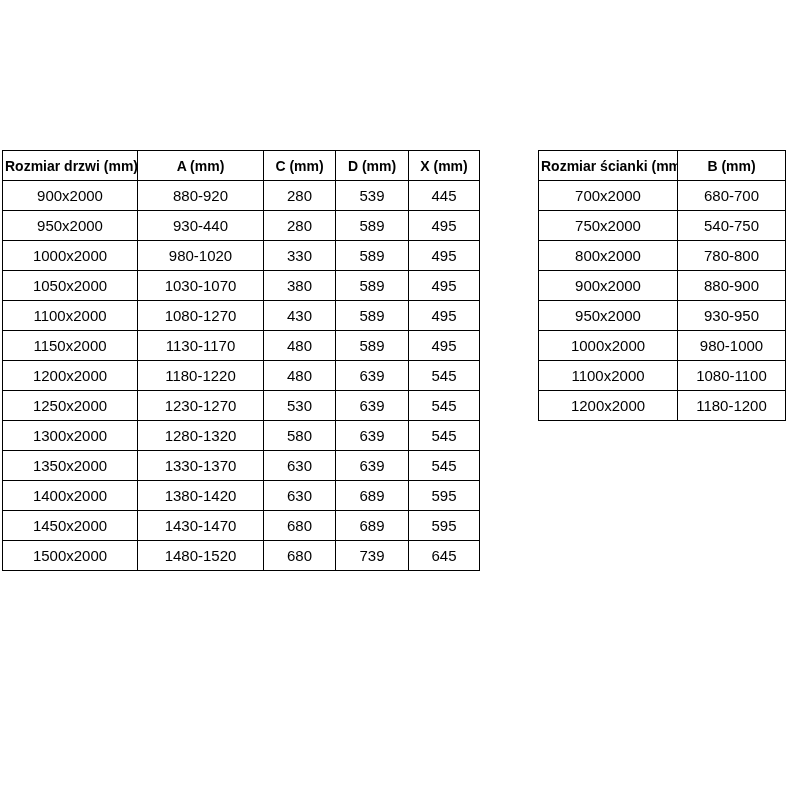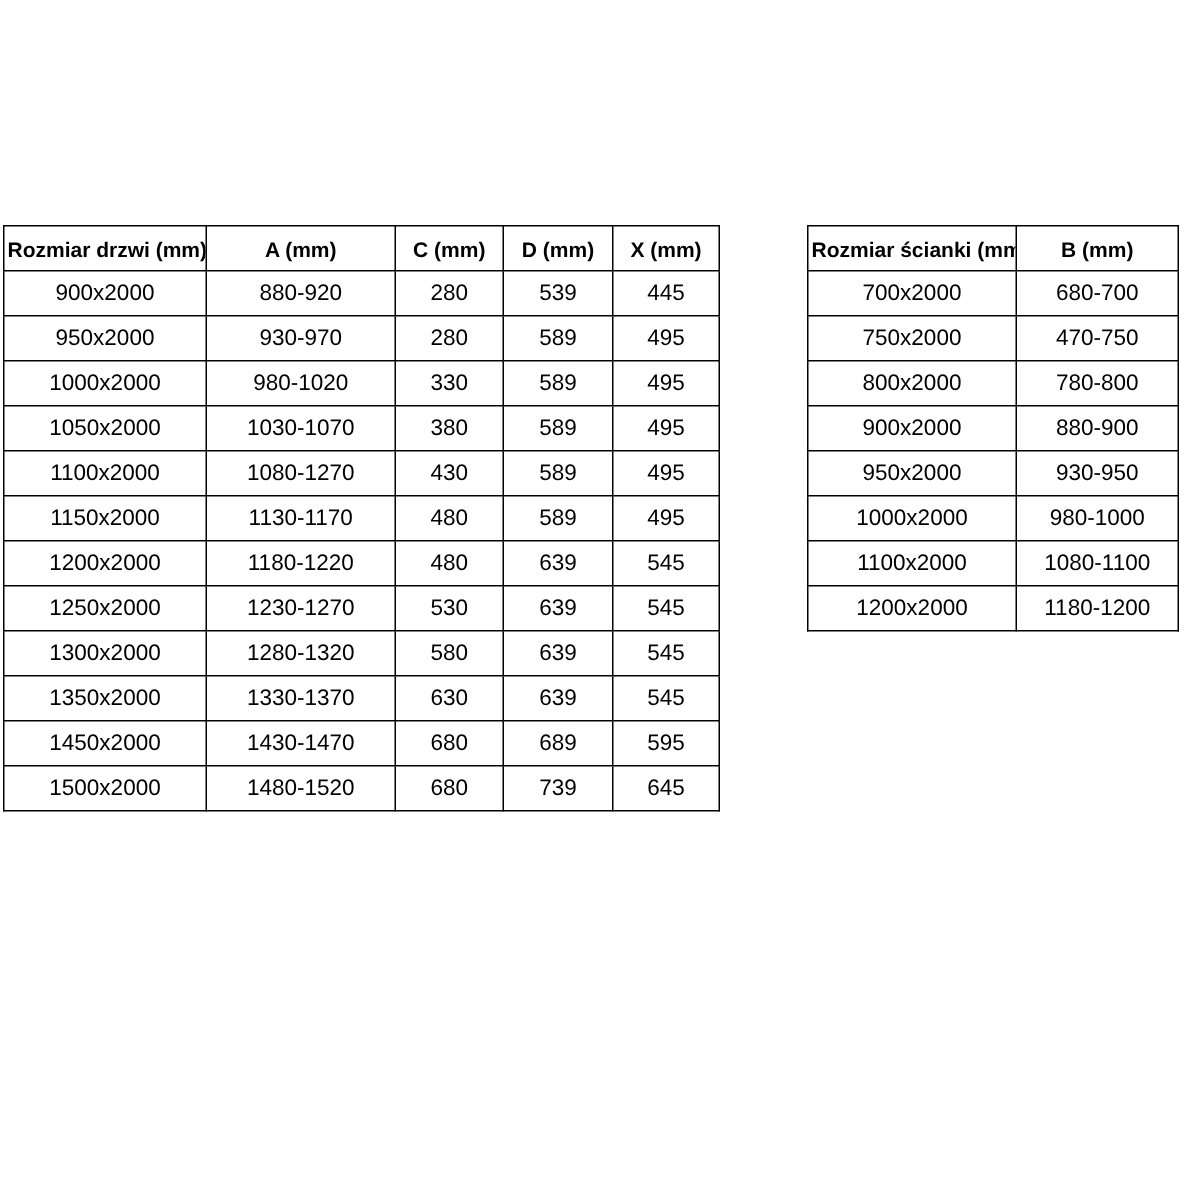--- a/index.html
+++ b/index.html
@@ -66,21 +66,21 @@
       <tbody>
         <tr>
           <td>900x2000</td>
           <td>880-920</td>
           <td>280</td>
           <td>539</td>
           <td>445</td>
         </tr>
         <tr>
           <td>950x2000</td>
-          <td>930-970</td>
+          <td>930-440</td>
           <td>280</td>
           <td>589</td>
           <td>495</td>
         </tr>
         <tr>
           <td>1000x2000</td>
           <td>980-1020</td>
           <td>330</td>
           <td>589</td>
           <td>495</td>
@@ -126,20 +126,27 @@
           <td>580</td>
           <td>639</td>
           <td>545</td>
         </tr>
         <tr>
           <td>1350x2000</td>
           <td>1330-1370</td>
           <td>630</td>
           <td>639</td>
           <td>545</td>
+        </tr>
+        <tr>
+          <td>1400x2000</td>
+          <td>1380-1420</td>
+          <td>630</td>
+          <td>689</td>
+          <td>595</td>
         </tr>
         <tr>
           <td>1450x2000</td>
           <td>1430-1470</td>
           <td>680</td>
           <td>689</td>
           <td>595</td>
         </tr>
         <tr>
           <td>1500x2000</td>
@@ -162,21 +169,21 @@
           <th>B (mm)</th>
         </tr>
       </thead>
       <tbody>
         <tr>
           <td>700x2000</td>
           <td>680-700</td>
         </tr>
         <tr>
           <td>750x2000</td>
-          <td>470-750</td>
+          <td>540-750</td>
         </tr>
         <tr>
           <td>800x2000</td>
           <td>780-800</td>
         </tr>
         <tr>
           <td>900x2000</td>
           <td>880-900</td>
         </tr>
         <tr>

